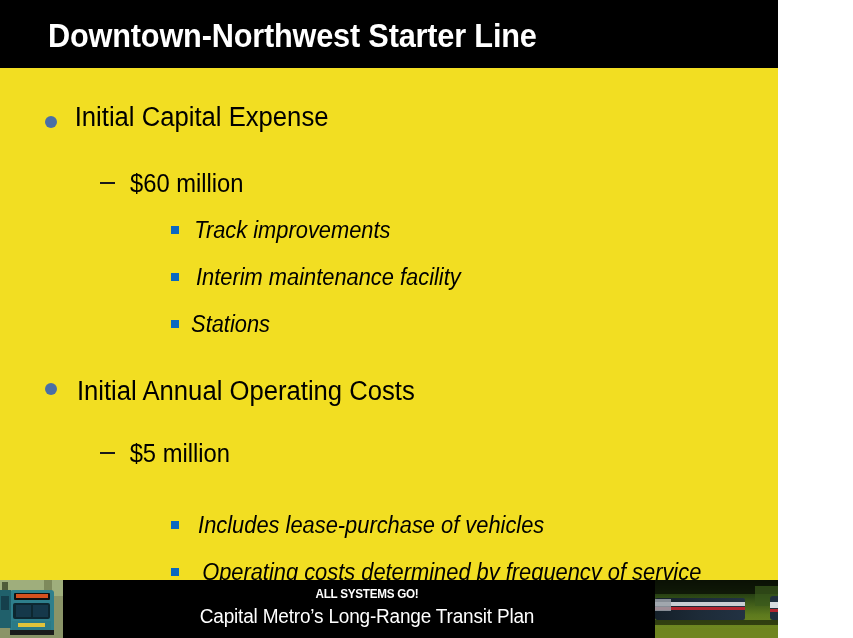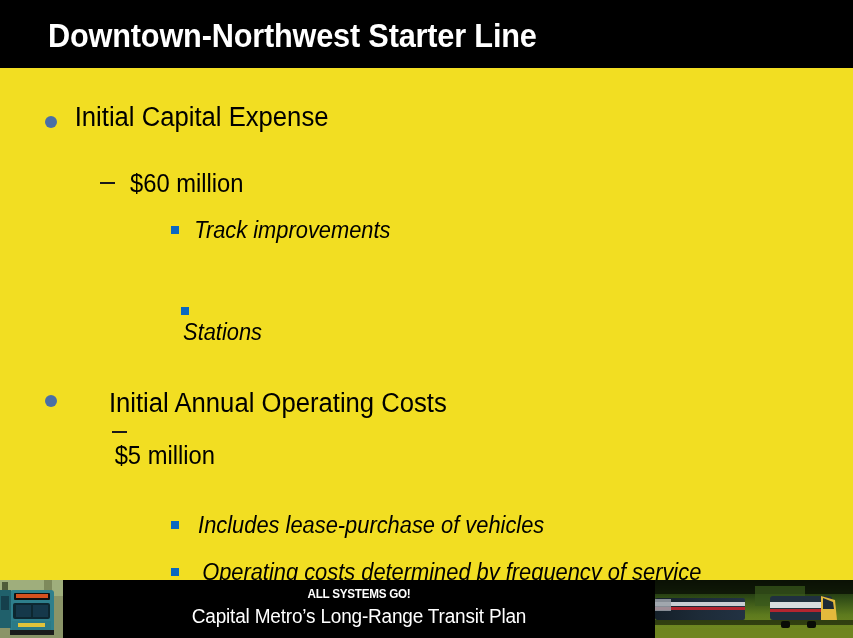--- a/index.html
+++ b/index.html
@@ -2,21 +2,21 @@
 <html><head>
 <meta charset="utf-8">
 <style>
   html, body {
     margin: 0;
     padding: 0;
     background: #ffffff;
   }
   #slide {
     position: relative;
-    width: 853px;
+    width: 778px;
     height: 638px;
     overflow: hidden;
     background: #F2DE22;
     font-family: "Liberation Sans", "DejaVu Sans", sans-serif;
   }
 
   
   #title-bar {
     position: absolute;
     left: 0; top: 0;
@@ -133,21 +133,21 @@
   #footer-photo-right {
     position: absolute;
     left: 655px; top: 0;
     width: 198px;
     height: 58px;
     overflow: hidden;
     background: #12160a;
   }
   #footer-center {
     position: absolute;
-    left: 63px; top: 0;
+    left: 71px; top: 0;
     width: 592px;
     height: 58px;
     background: #000000;
   }
   #footer-line1 {
     position: absolute;
     left: 0; top: 6px;
     width: 592px;
     text-align: center;
     color: #FFFFFF;
@@ -188,32 +188,36 @@
     <div class="bullet-row lvl2" style="top:101px;">
       <span class="marker"></span>
       <span class="label">$60 million</span>
     </div>
 
     <div class="bullet-row lvl3" style="top:149px;">
       <span class="marker"></span>
       <span class="label">Track improvements</span>
     </div>
 
-
-    <div class="bullet-row lvl3" style="top:243px;flex-direction:column;">
+    <div class="bullet-row lvl3" style="top:196px;">
+      <span class="marker"></span>
+      <span class="label">Interim maintenance facility</span>
+    </div>
+
+    <div class="bullet-row lvl3" style="top:243px;">
       <span class="marker"></span>
       <span class="label">Stations</span>
     </div>
 
-    <div class="bullet-row lvl1" style="top:320px;gap:32px;">
+    <div class="bullet-row lvl1" style="top:308px;">
       <span class="marker"></span>
       <span class="label">Initial Annual Operating Costs</span>
     </div>
 
-    <div class="bullet-row lvl2" style="top:371px;flex-direction:column;">
+    <div class="bullet-row lvl2" style="top:371px;">
       <span class="marker"></span>
       <span class="label">$5 million</span>
     </div>
 
     <div class="bullet-row lvl3" style="top:491px;">
       <span class="marker"></span>
       <span class="label">Operating costs determined by frequency of service</span>
     </div>
 
     <div class="bullet-row lvl3" style="top:444px;">

